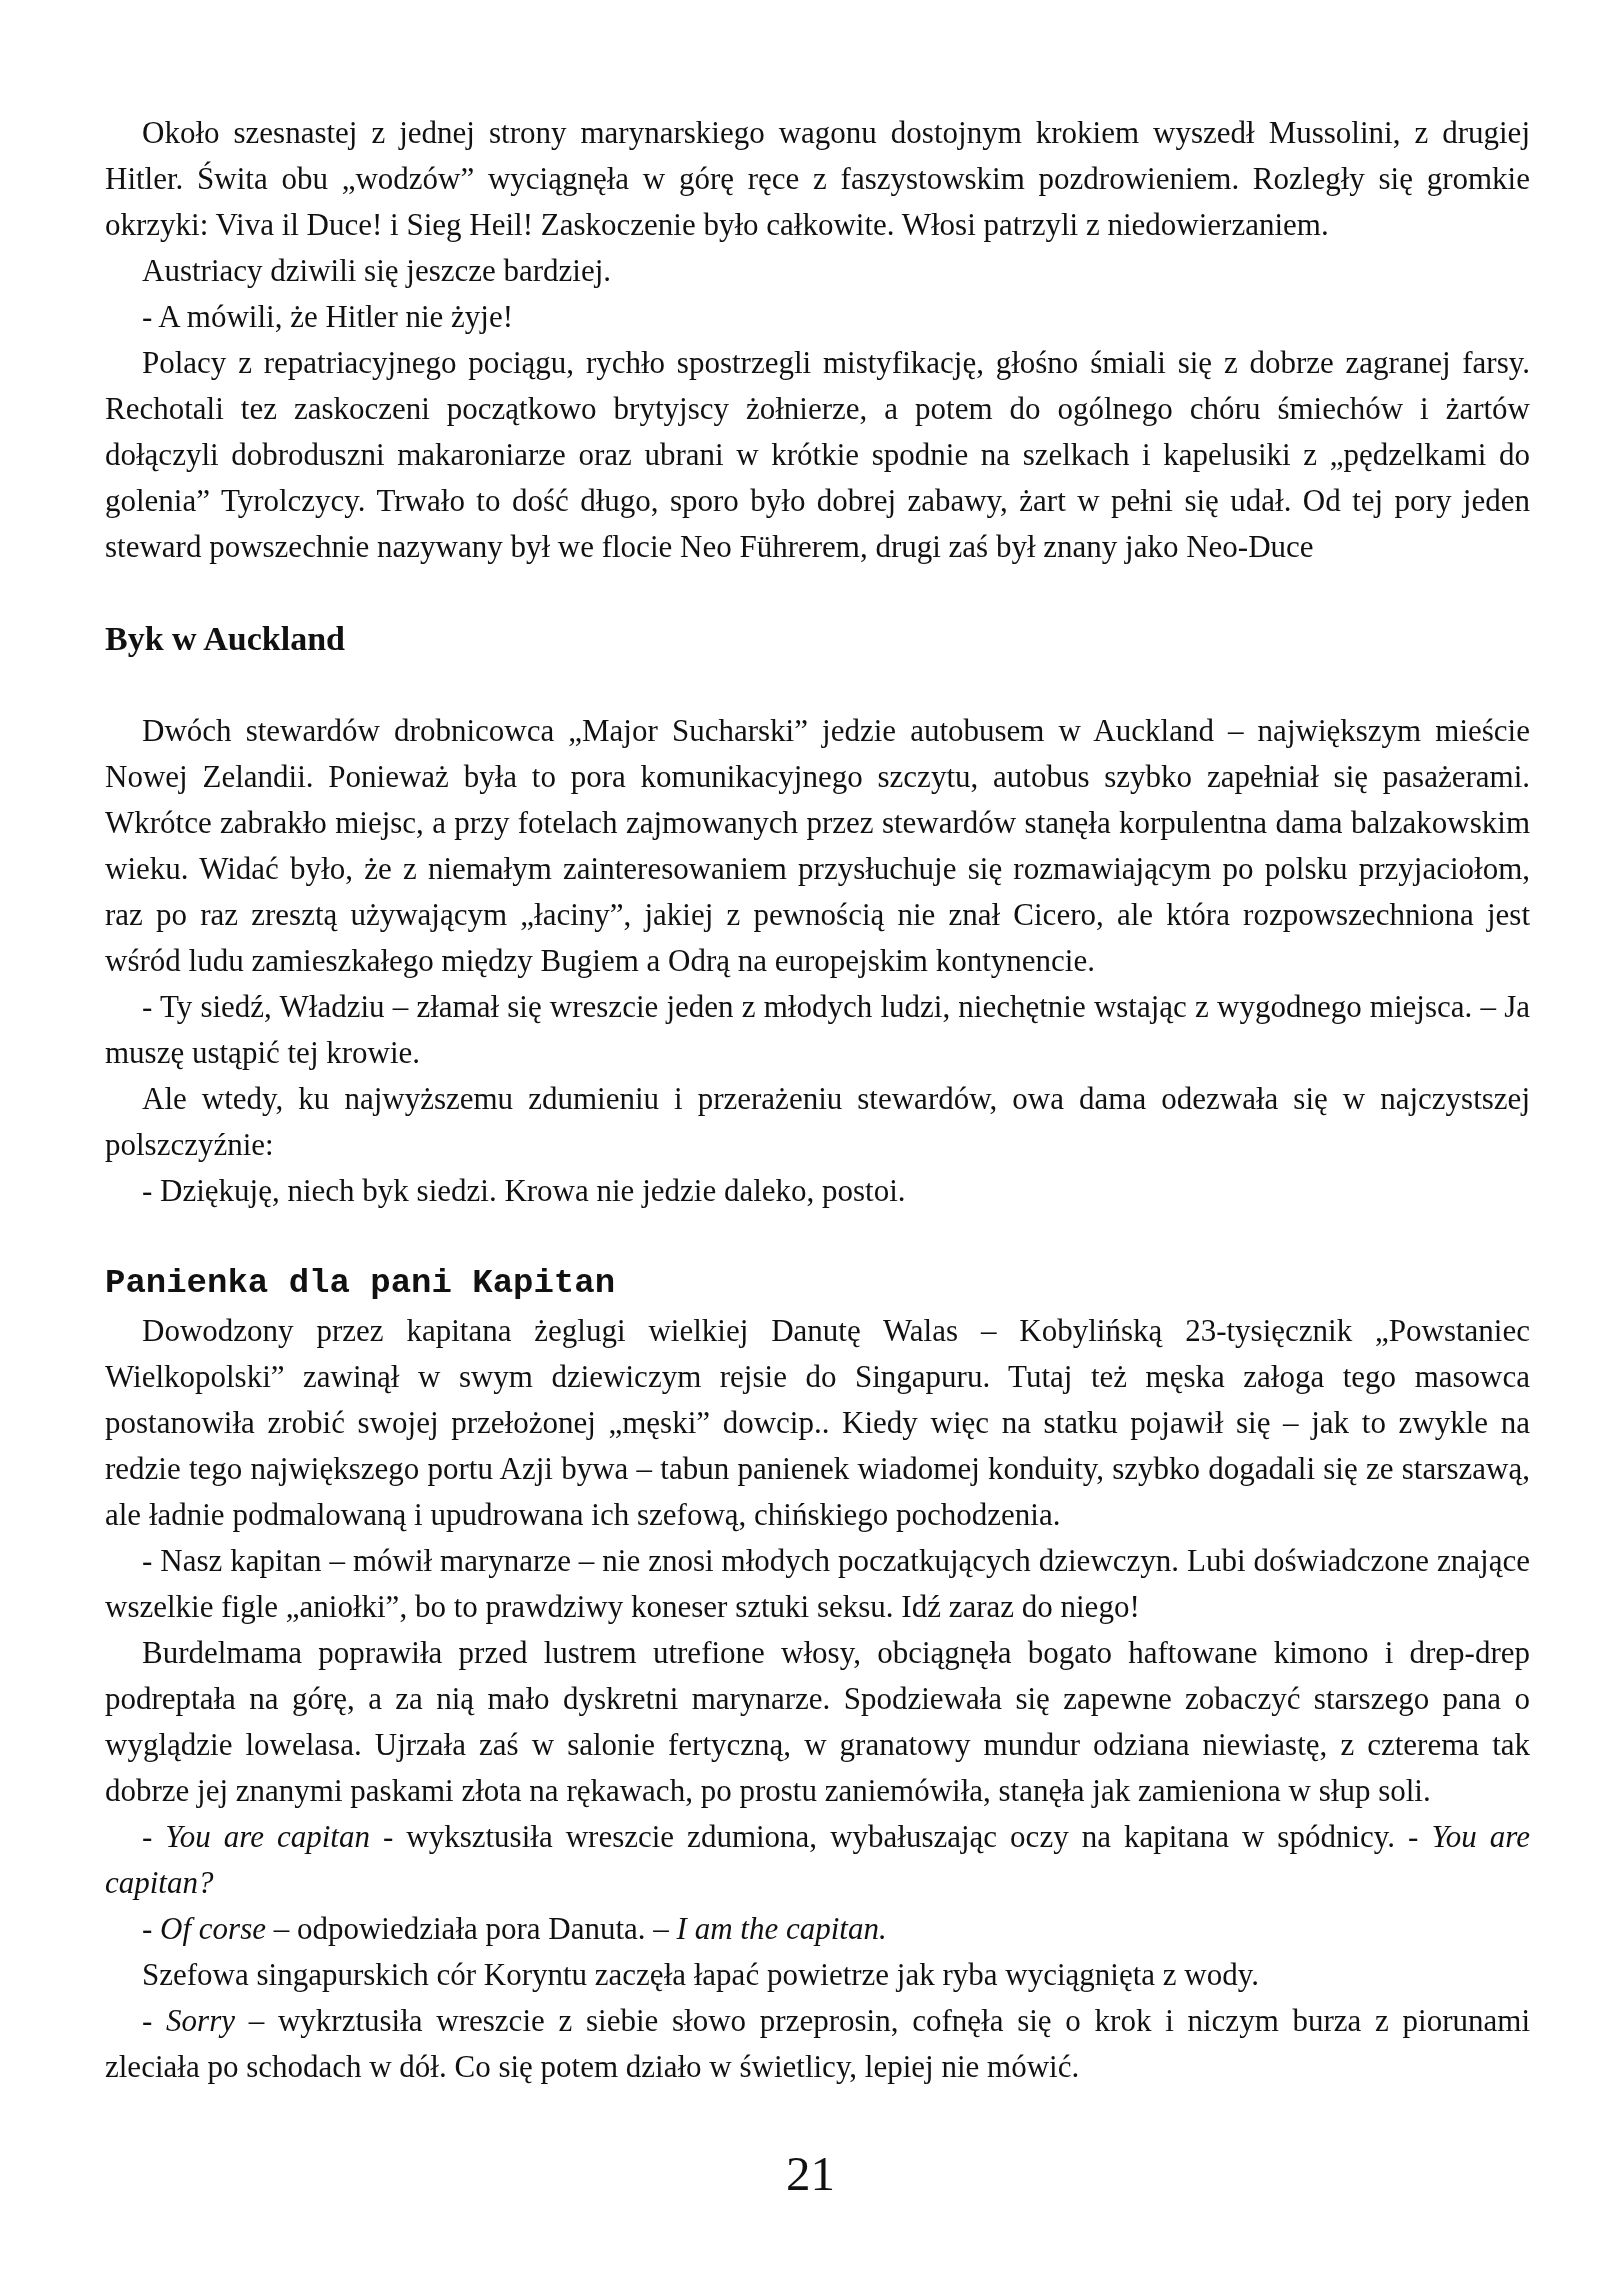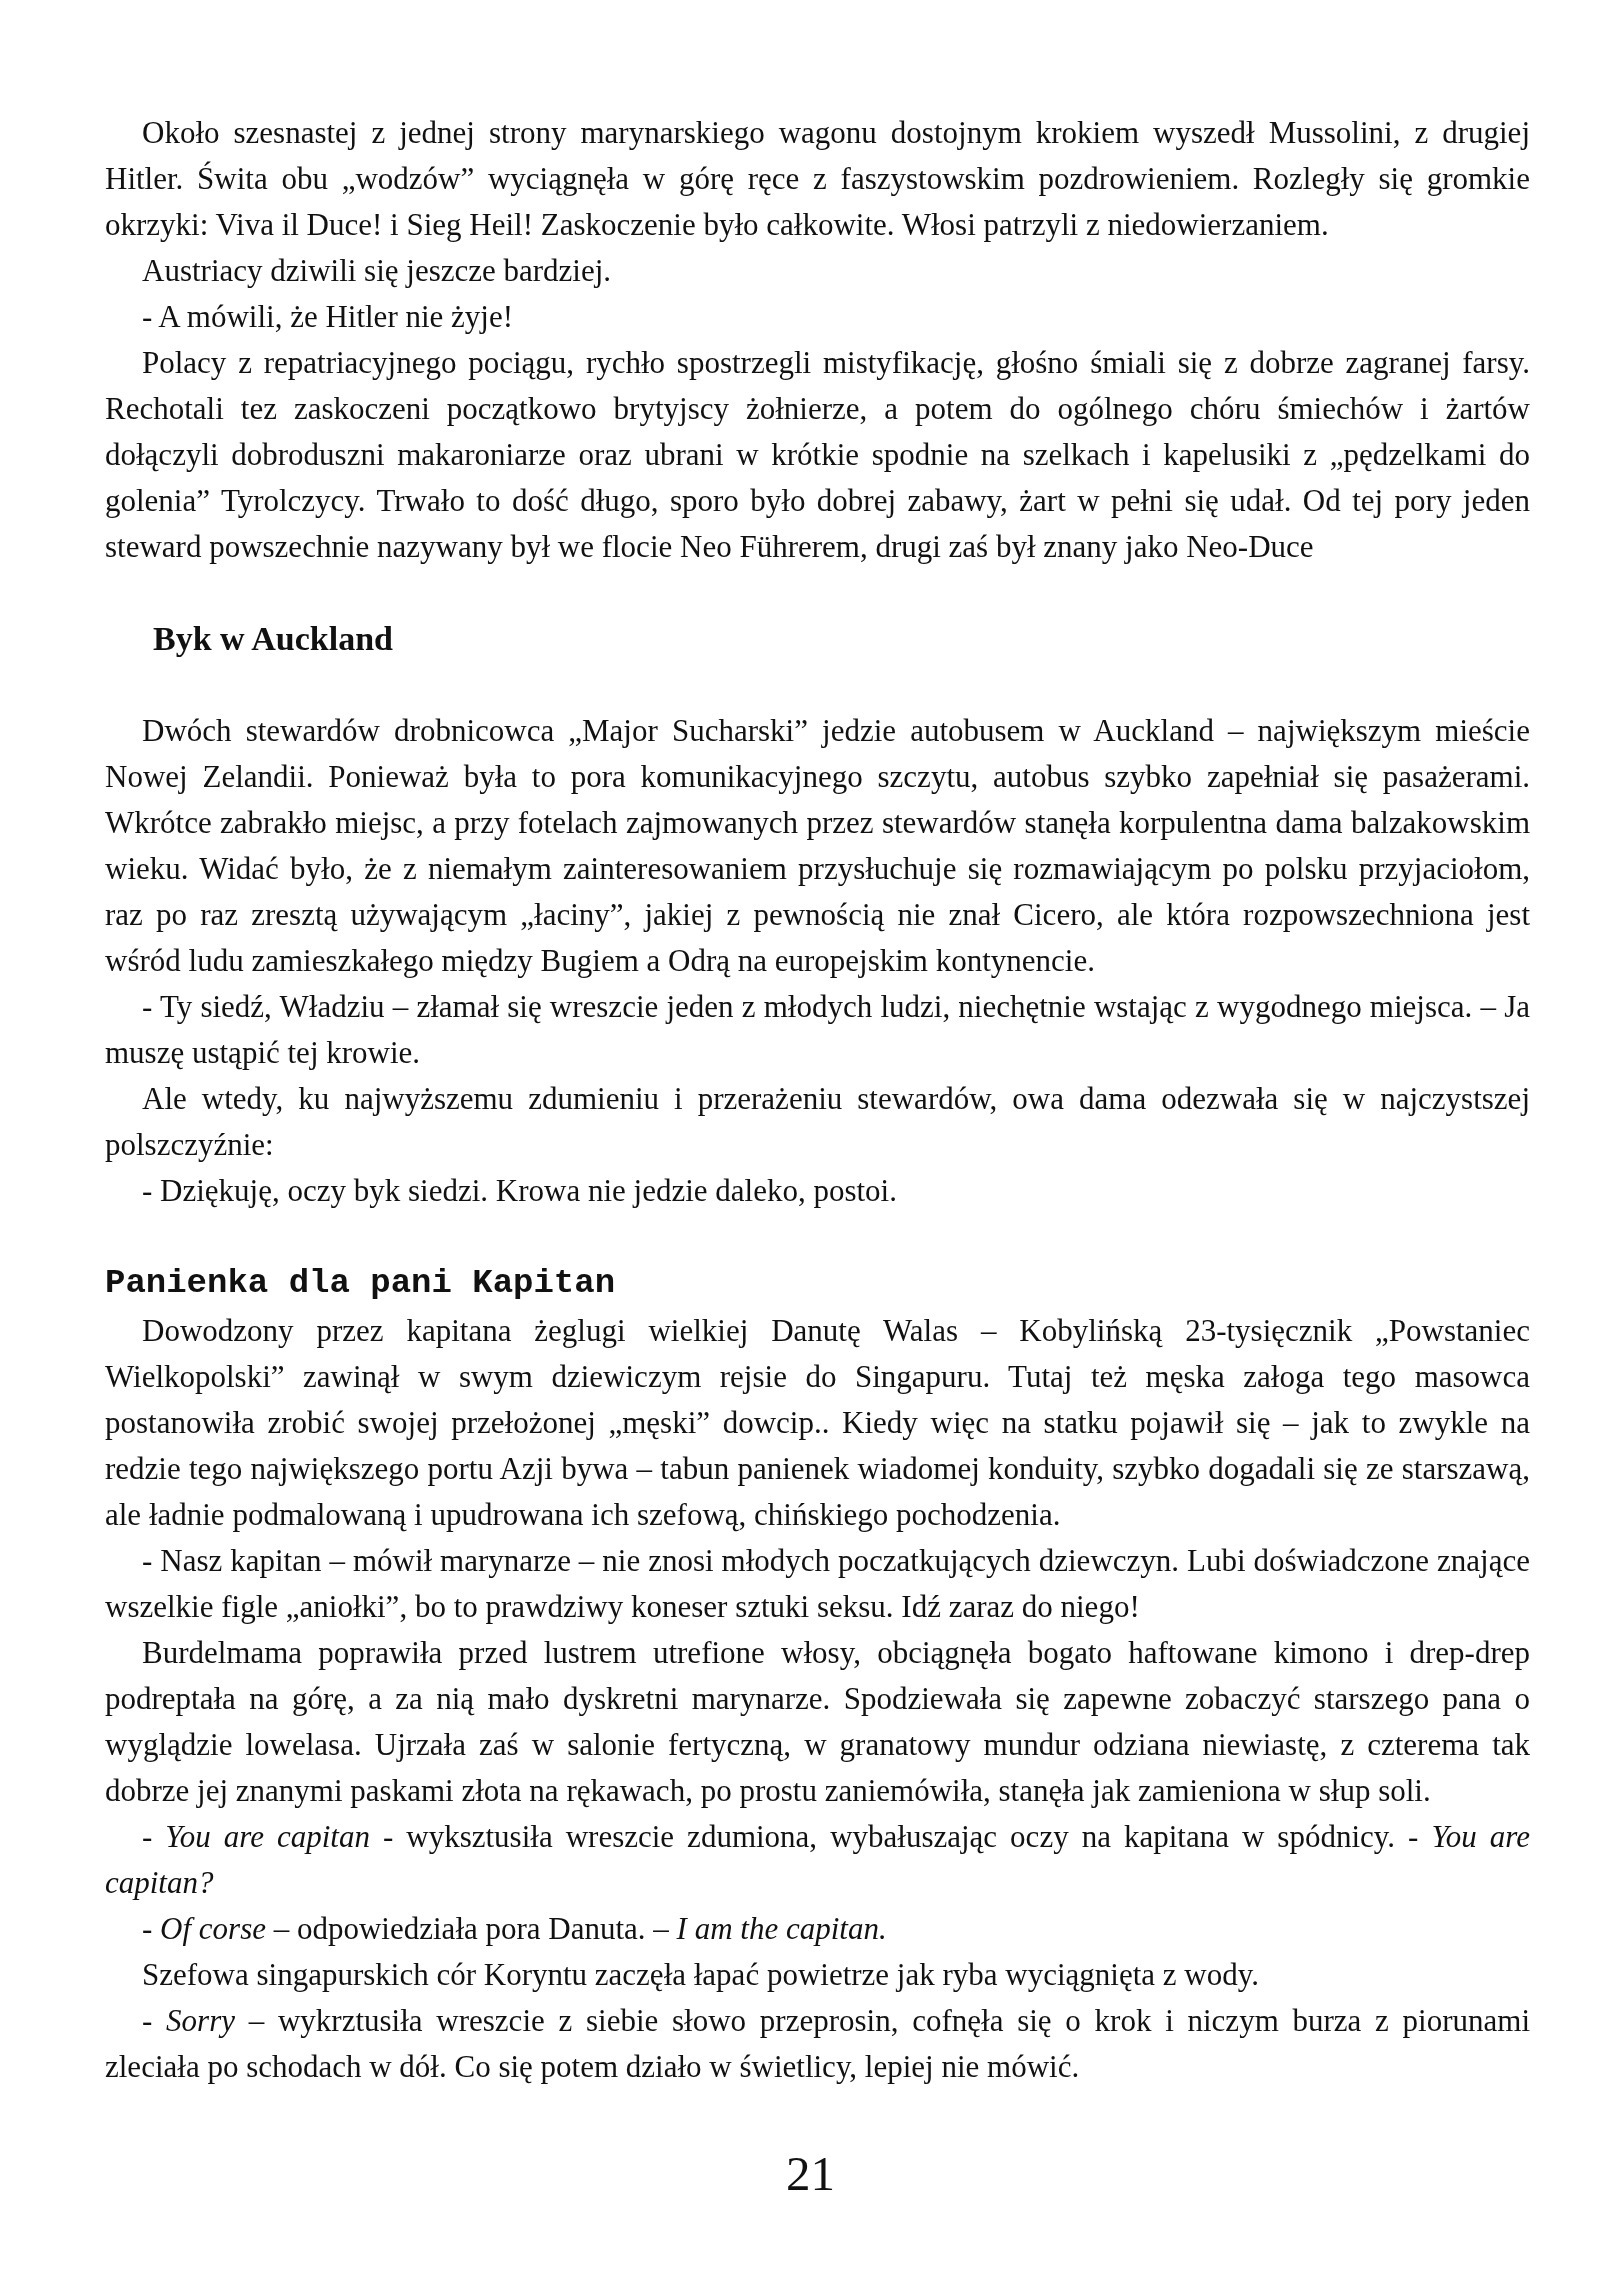--- a/index.html
+++ b/index.html
@@ -15,21 +15,21 @@
     line-height: 46px;
   }
   .p { margin: 0; text-align: justify; text-indent: 37px; }
   .heading {
     font-family: "Liberation Serif", "DejaVu Serif", serif;
     font-weight: bold;
     font-size: 34px;
     line-height: 45px;
     margin: 0;
   }
-  .h1 { margin-top: 46px; margin-bottom: 47px; margin-left: 48px; }
+  .h1 { margin-top: 46px; margin-bottom: 47px; }
   .h2 { margin-top: 47px; margin-bottom: 2px; font-family: Liberation Mono, monospace; }
   .page-number {
     position: absolute;
     left: 0; width: 1621px;
     top: 2145px;
     text-align: center;
     font-family: "Liberation Serif", "DejaVu Serif", serif;
     font-weight: normal;
     font-size: 49px;
     color: #111111;
@@ -44,21 +44,21 @@
   <p class="p">Około szesnastej z jednej strony marynarskiego wagonu dostojnym krokiem wyszedł Mussolini, z drugiej Hitler. Świta obu „wodzów” wyciągnęła w górę ręce z faszystowskim pozdrowieniem. Rozległy się gromkie okrzyki: Viva il Duce! i Sieg Heil! Zaskoczenie było całkowite. Włosi patrzyli z niedowierzaniem.</p>
   <p class="p">Austriacy dziwili się jeszcze bardziej.</p>
   <p class="p">- A mówili, że Hitler nie żyje!</p>
   <p class="p">Polacy z repatriacyjnego pociągu, rychło spostrzegli mistyfikację, głośno śmiali się z dobrze zagranej farsy. Rechotali tez zaskoczeni początkowo brytyjscy żołnierze, a potem do ogólnego chóru śmiechów i żartów dołączyli dobroduszni makaroniarze oraz ubrani w krótkie spodnie na szelkach i kapelusiki z „pędzelkami do golenia” Tyrolczycy. Trwało to dość długo, sporo było dobrej zabawy, żart w pełni się udał. Od tej pory jeden steward powszechnie nazywany był we flocie Neo Führerem, drugi zaś był znany jako Neo-Duce</p>
 
   <h2 class="heading h1">Byk w Auckland</h2>
 
   <p class="p">Dwóch stewardów drobnicowca „Major Sucharski” jedzie autobusem w Auckland – największym mieście Nowej Zelandii. Ponieważ była to pora komunikacyjnego szczytu, autobus szybko zapełniał się pasażerami. Wkrótce zabrakło miejsc, a przy fotelach zajmowanych przez stewardów stanęła korpulentna dama balzakowskim wieku. Widać było, że z niemałym zainteresowaniem przysłuchuje się rozmawiającym po polsku przyjaciołom, raz po raz zresztą używającym „łaciny”, jakiej z pewnością nie znał Cicero, ale która rozpowszechniona jest wśród ludu zamieszkałego między Bugiem a Odrą na europejskim kontynencie.</p>
   <p class="p">- Ty siedź, Władziu – złamał się wreszcie jeden z młodych ludzi, niechętnie wstając z wygodnego miejsca. – Ja muszę ustąpić tej krowie.</p>
   <p class="p">Ale wtedy, ku najwyższemu zdumieniu i przerażeniu stewardów, owa dama odezwała się w najczystszej polszczyźnie:</p>
-  <p class="p">- Dziękuję, oczy byk siedzi. Krowa nie jedzie daleko, postoi.</p>
+  <p class="p">- Dziękuję, niech byk siedzi. Krowa nie jedzie daleko, postoi.</p>
 
   <h2 class="heading h2">Panienka dla pani Kapitan</h2>
 
   <p class="p">Dowodzony przez kapitana żeglugi wielkiej Danutę Walas – Kobylińską 23-tysięcznik „Powstaniec Wielkopolski” zawinął w swym dziewiczym rejsie do Singapuru. Tutaj też męska załoga tego masowca postanowiła zrobić swojej przełożonej „męski” dowcip.. Kiedy więc na statku pojawił się – jak to zwykle na redzie tego największego portu Azji bywa – tabun panienek wiadomej konduity, szybko dogadali się ze starszawą, ale ładnie podmalowaną i upudrowana ich szefową, chińskiego pochodzenia.</p>
   <p class="p">- Nasz kapitan – mówił marynarze – nie znosi młodych poczatkujących dziewczyn. Lubi doświadczone znające wszelkie figle „aniołki”, bo to prawdziwy koneser sztuki seksu. Idź zaraz do niego!</p>
   <p class="p">Burdelmama poprawiła przed lustrem utrefione włosy, obciągnęła bogato haftowane kimono i drep-drep podreptała na górę, a za nią mało dyskretni marynarze. Spodziewała się zapewne zobaczyć starszego pana o wyglądzie lowelasa. Ujrzała zaś w salonie fertyczną, w granatowy mundur odziana niewiastę, z czterema tak dobrze jej znanymi paskami złota na rękawach, po prostu zaniemówiła, stanęła jak zamieniona w słup soli.</p>
 
   <p class="p"><span>- </span><i>You are capitan</i><span> - wyksztusiła wreszcie zdumiona, wybałuszając oczy na kapitana w spódnicy. - </span><i>You are capitan?</i></p>
 
   <p class="p"><span>- </span><i>Of corse</i><span> – odpowiedziała pora Danuta. – </span><i>I am the capitan.</i></p>

